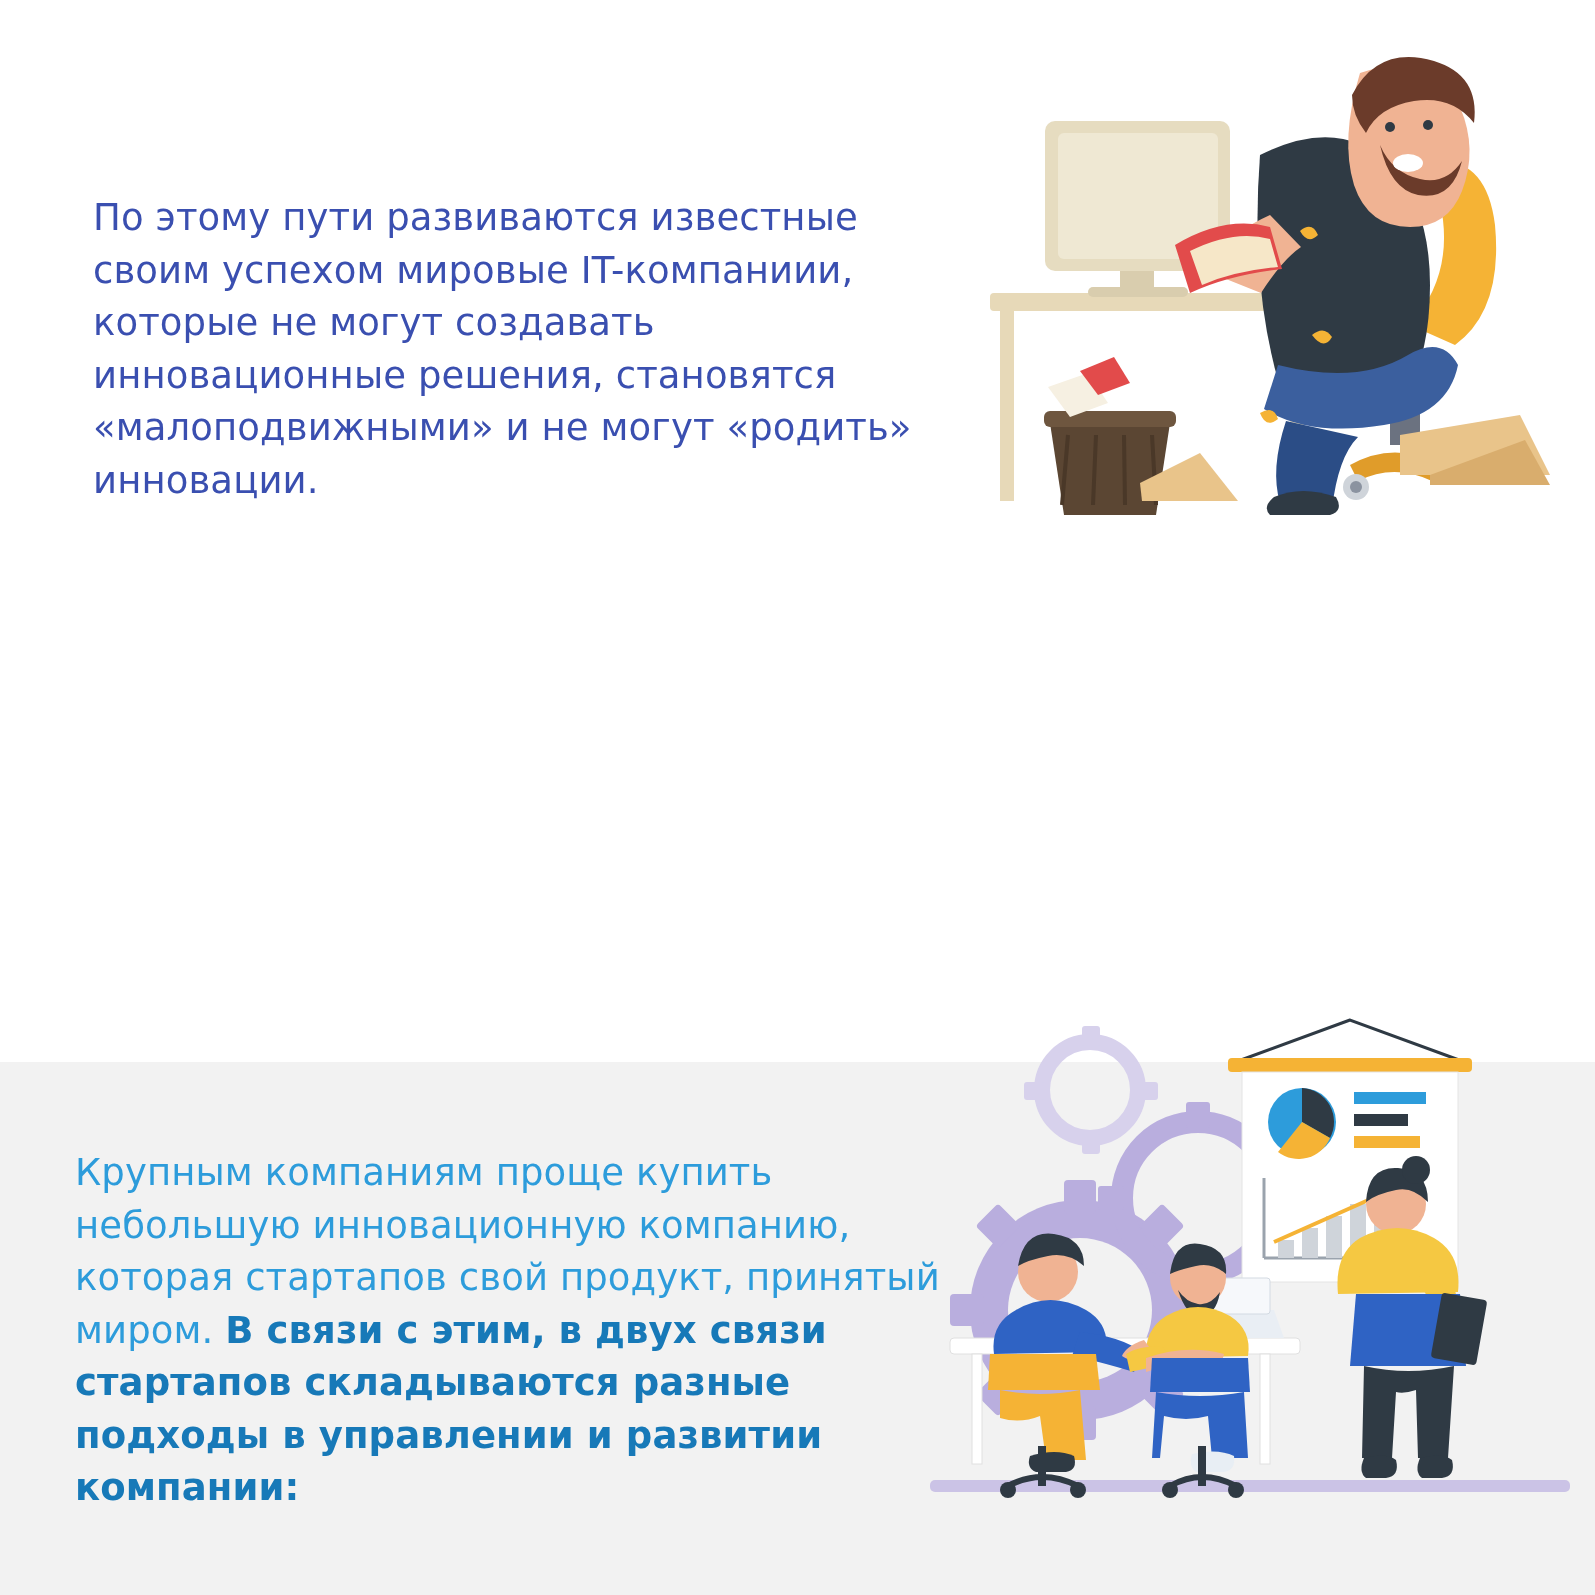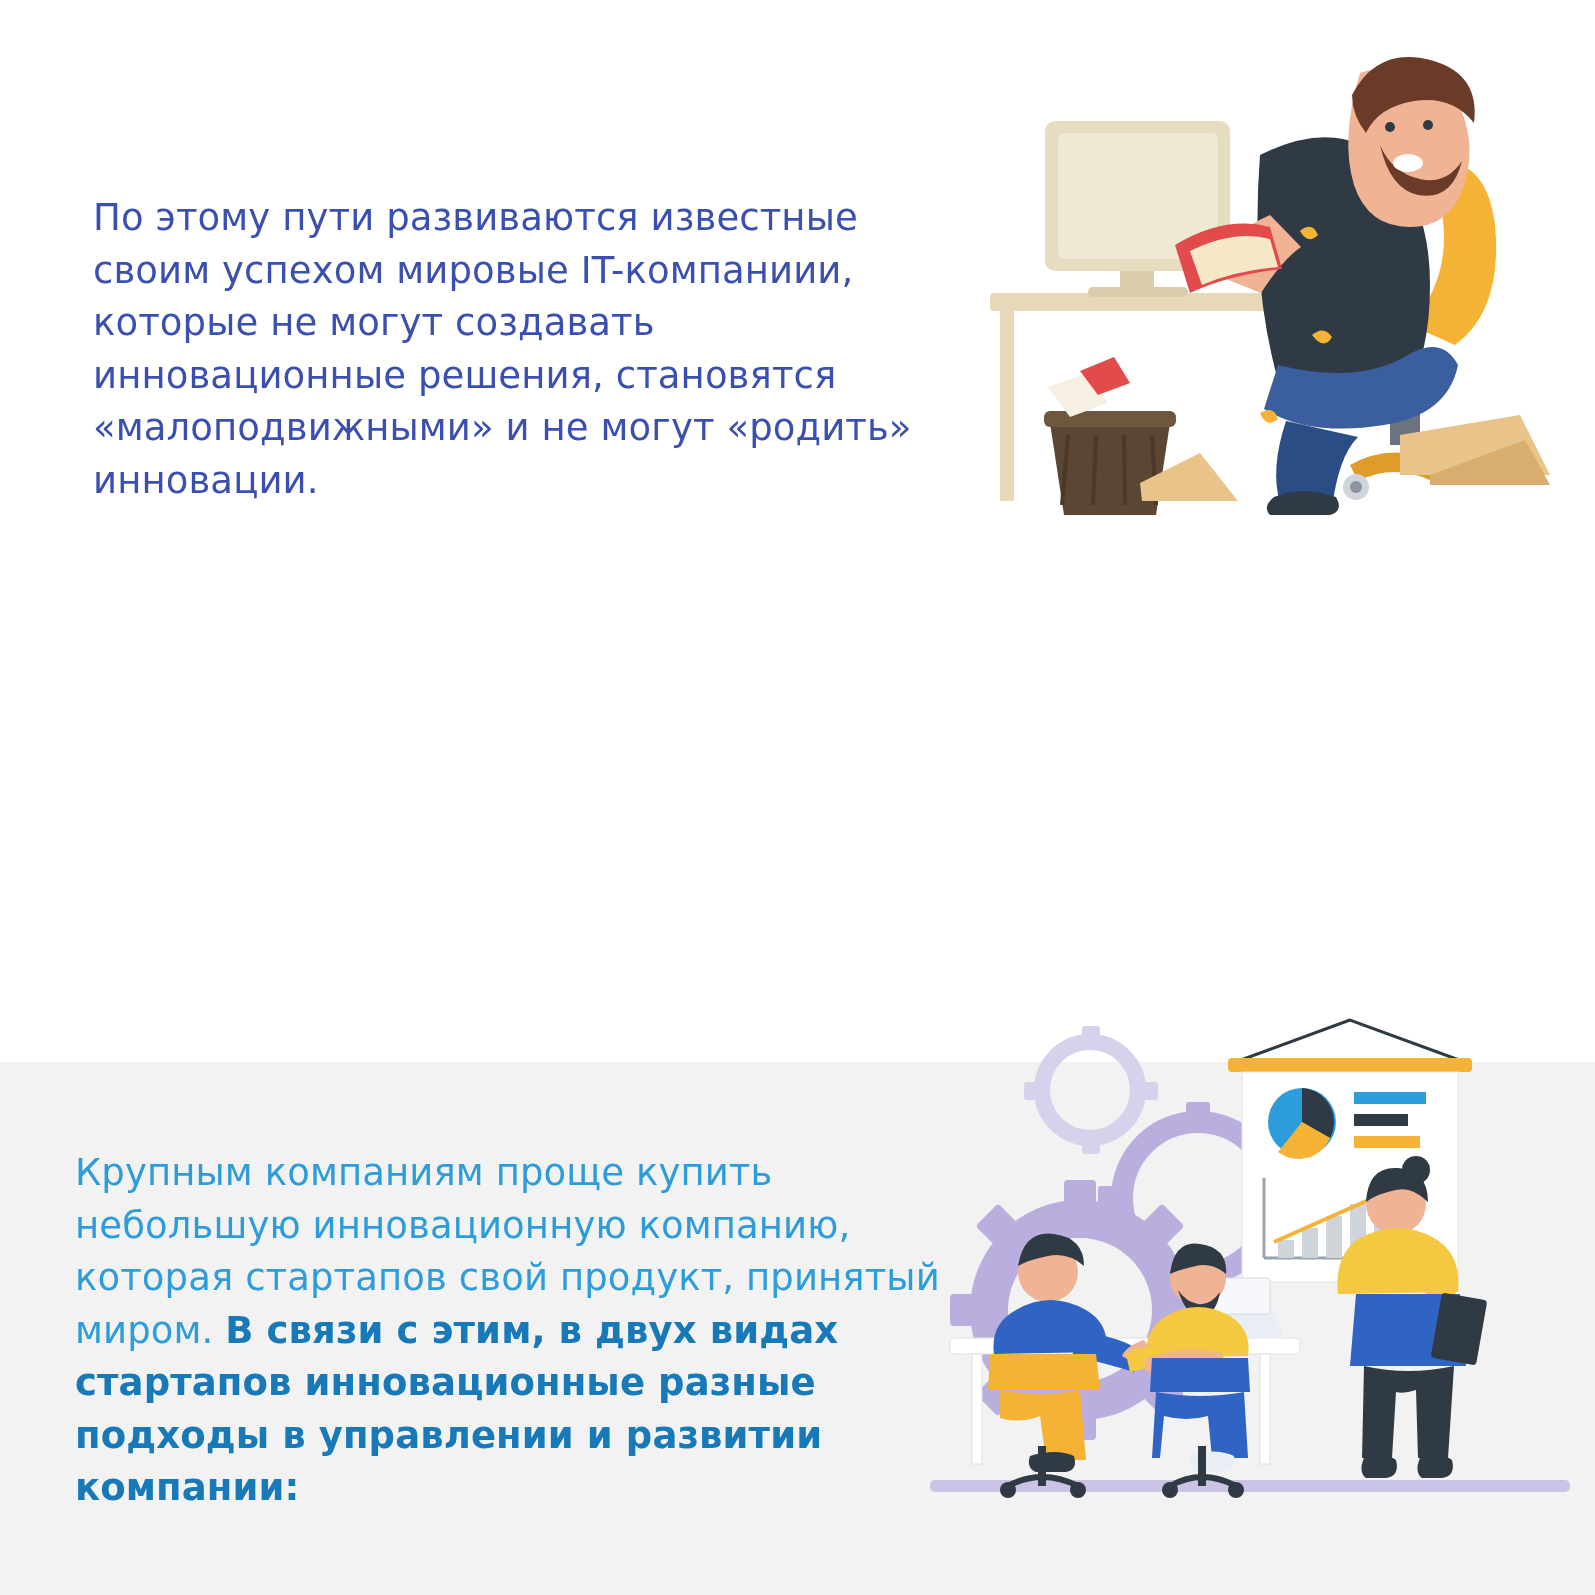--- a/index.html
+++ b/index.html
@@ -225,21 +225,21 @@
       <path d="M504 356 q-8 20 8 28 l44 -8 q0 -20 -20 -24z" fill="#e24b4b"></path>
     </svg>
   </div>
 
   <div class="block" id="runner-ground"></div>
 </div>
 
 <div class="block" id="grey-band">
 </div>
 
-<p class="para block" id="para-three"><span>Крупным компаниям проще купить небольшую инновационную компанию, которая стартапов свой продукт, принятый миром. </span><b>В связи с этим, в двух видах стартапов инновационные разные подходы в управлении и развитии компании:</b></p>
+<p class="para block" id="para-three"><span>Крупным компаниям проще купить небольшую инновационную компанию, которая стартапов свой продукт, принятый миром. </span><b>В связи с этим, в двух связи стартапов складываются разные подходы в управлении и развитии компании:</b></p>
 
 <div class="block" id="illus-meeting">
   <svg width="640" height="520" viewBox="0 0 640 520">
 
     <g fill="#b9aede">
       <circle cx="150" cy="300" r="110"></circle>
     </g>
     <circle cx="150" cy="300" r="72" fill="#f2f2f2"></circle>
     <g fill="#b9aede">
       <rect x="134" y="170" width="32" height="34" rx="4"></rect>

